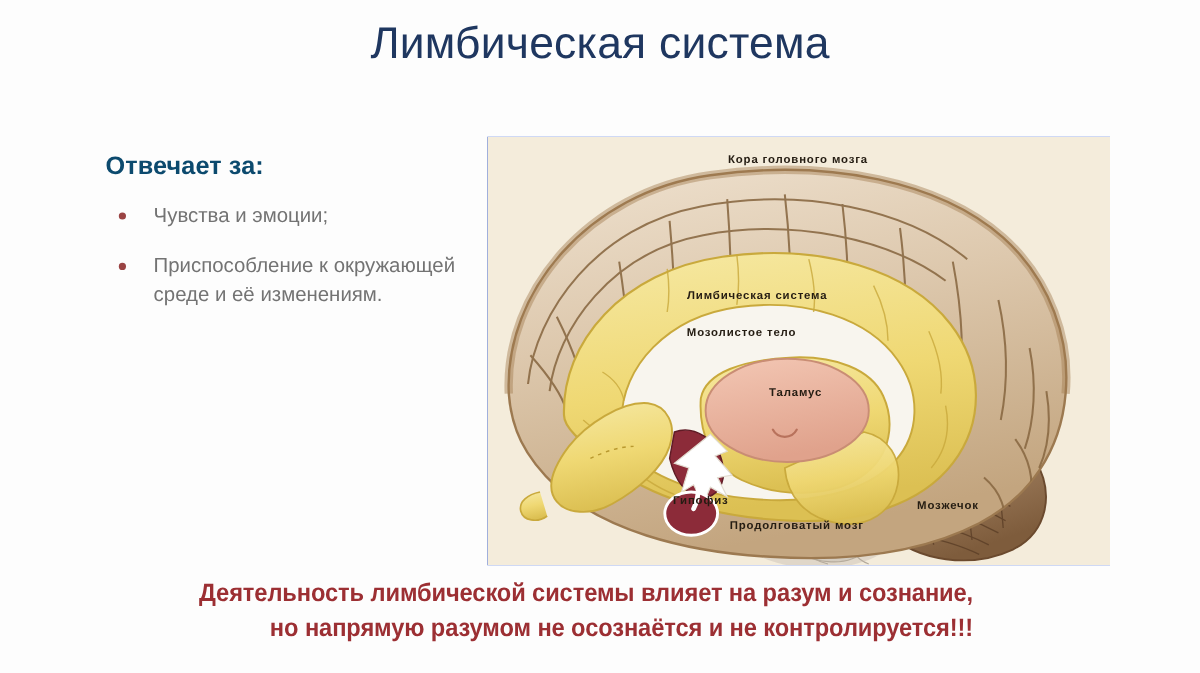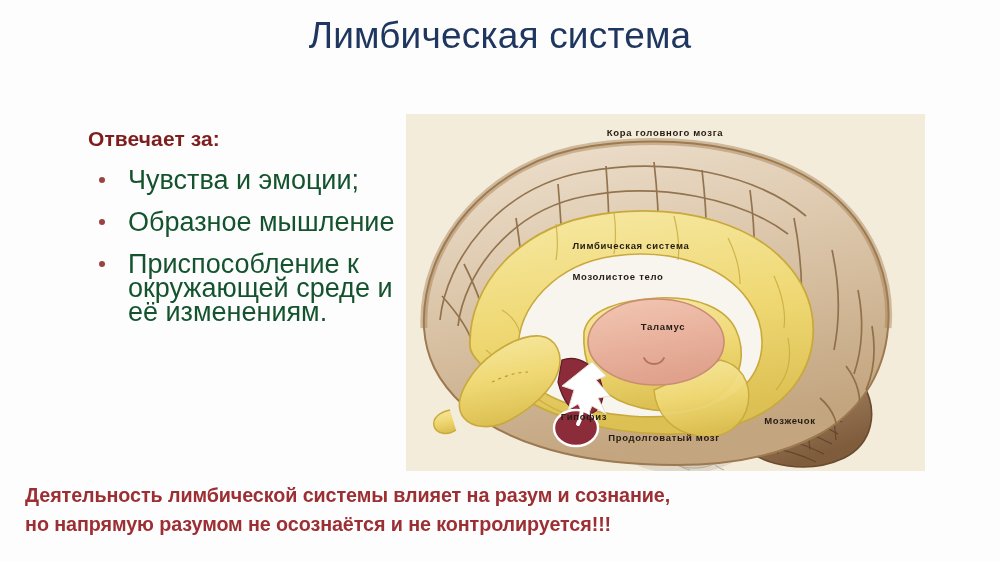--- a/index.html
+++ b/index.html
@@ -35,36 +35,36 @@
   }
 
   
   #left-column {
     position: absolute;
     left: 88px;
     top: 126px;
     width: 310px;
   }
   #responsibilities-heading {
-    color: #7f1d1d;
+    color: #0c4a6e;
     font-size: 21px;
     font-weight: bold;
     line-height: 26px;
     margin: 0 0 16px 0;
     letter-spacing: 0.1px;
   }
   #responsibilities-list {
     list-style: none;
     margin: 0;
     padding: 0;
   }
   #responsibilities-list li {
     position: relative;
-    color: #14532d;
-    font-size: 27px;
+    color: #737373;
+    font-size: 17px;
     line-height: 24px;
     margin-bottom: 18px;
     padding-left: 40px;
   }
   #responsibilities-list li .bullet-dot {
     position: absolute;
     left: 11px;
     top: 9px;
     width: 6px;
     height: 6px;
@@ -94,21 +94,21 @@
     fill: #241c12;
     letter-spacing: 0.7px;
   }
 
   
   #bottom-caption {
     position: absolute;
     left: 0;
     top: 480px;
     width: 836px;
-    text-align: left;
+    text-align: right;
     color: #9c2f33;
     font-size: 21px;
     font-weight: bold;
     line-height: 29px;
     letter-spacing: -0.1px;
   }
   #bottom-caption .caption-line {
     display: block;
     white-space: nowrap;
     transform: scaleX(0.94);
@@ -120,24 +120,20 @@
 <div id="slide-title">
   <span class="title-line">Лимбическая система</span>
 </div>
 
 <div id="left-column">
   <div id="responsibilities-heading">Отвечает за:</div>
   <ul id="responsibilities-list">
     <li>
       <span class="bullet-dot"></span>
       <span>Чувства и эмоции;</span>
-    </li>
-    <li>
-      <span class="bullet-dot"></span>
-      <span>Образное мышление</span>
     </li>
     <li>
       <span class="bullet-dot"></span>
       <span>Приспособление к окружающей среде и её изменениям.</span>
     </li>
   </ul>
 </div>
 
 <div id="brain-figure">
   <svg viewBox="0 0 519 357" xmlns="http://www.w3.org/2000/svg">

